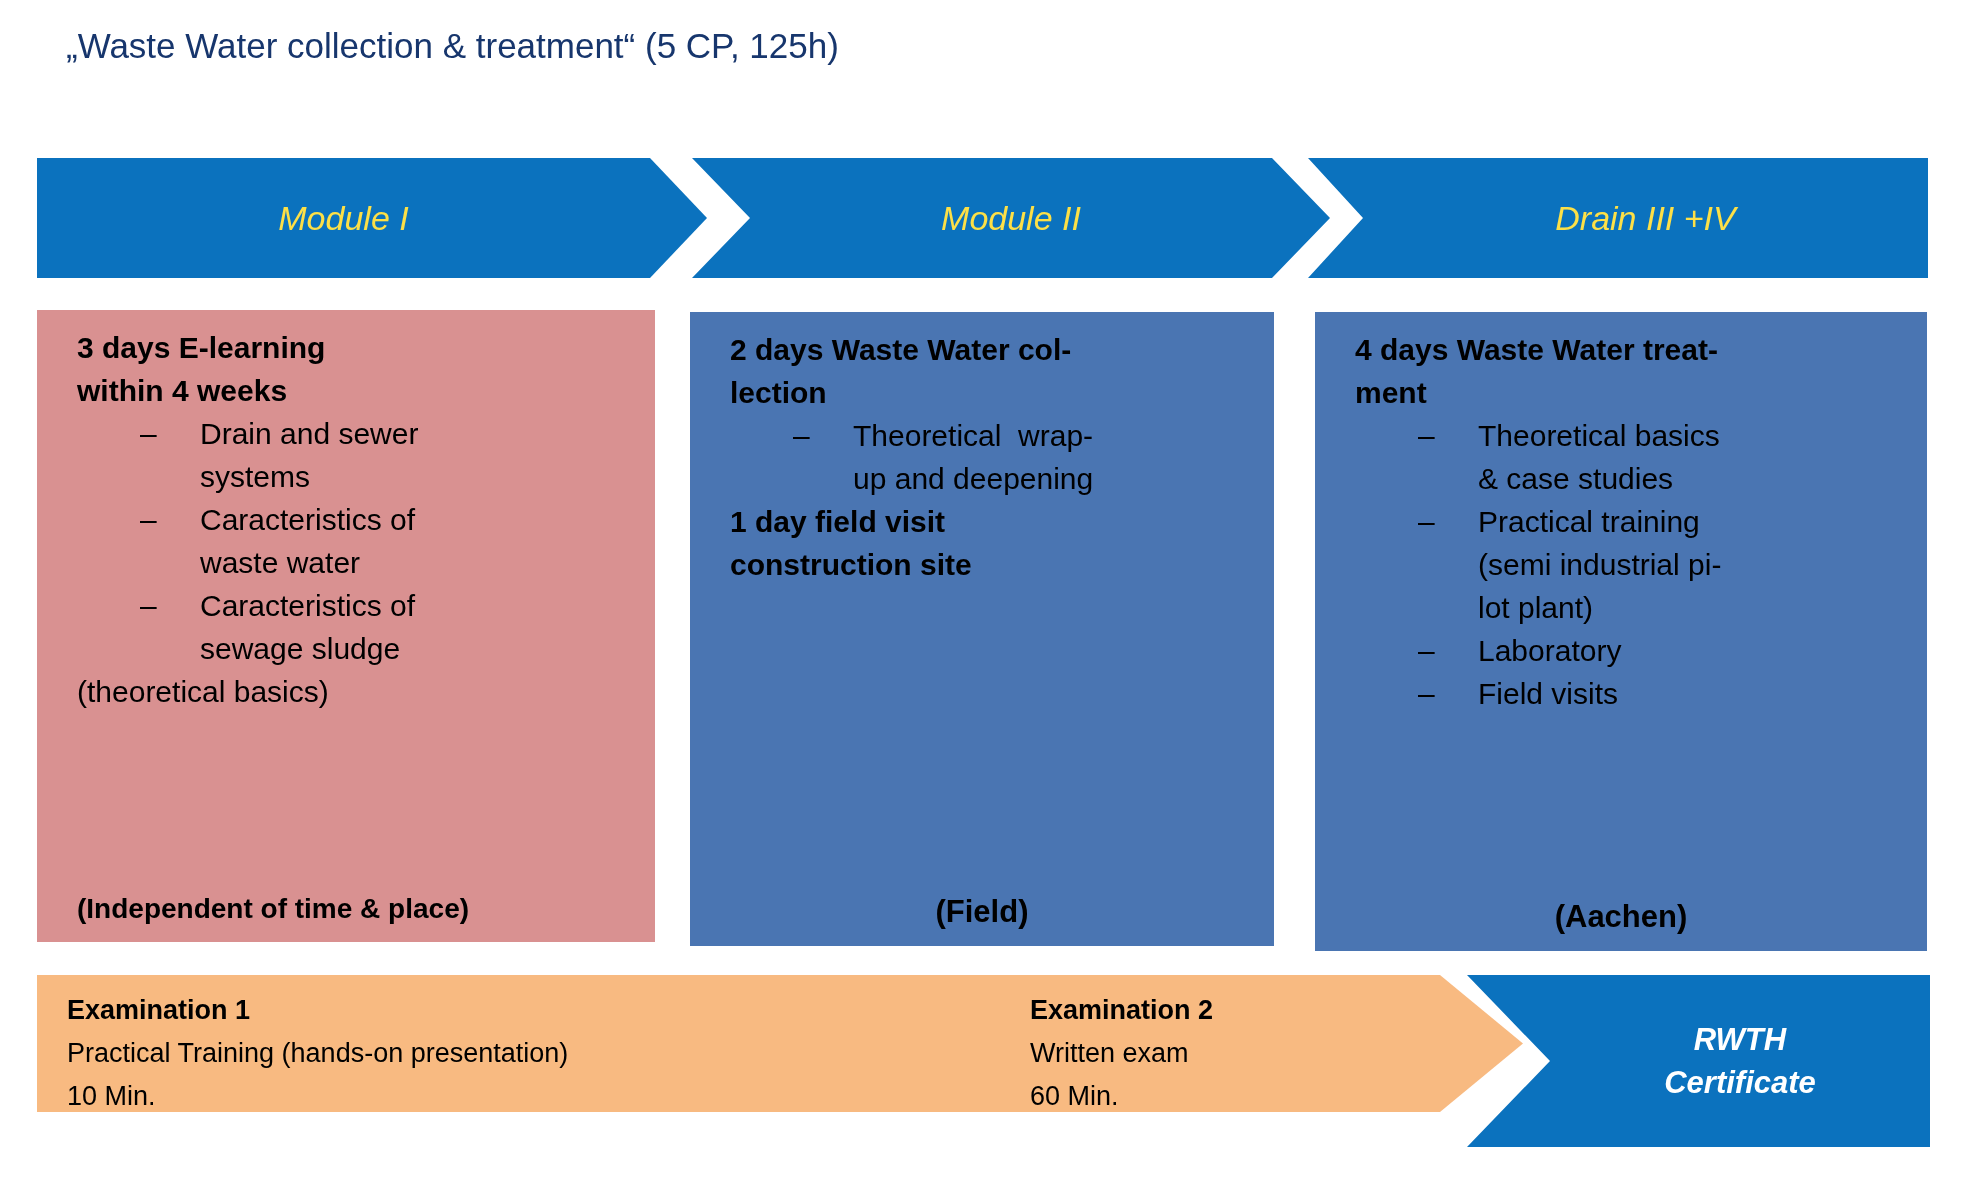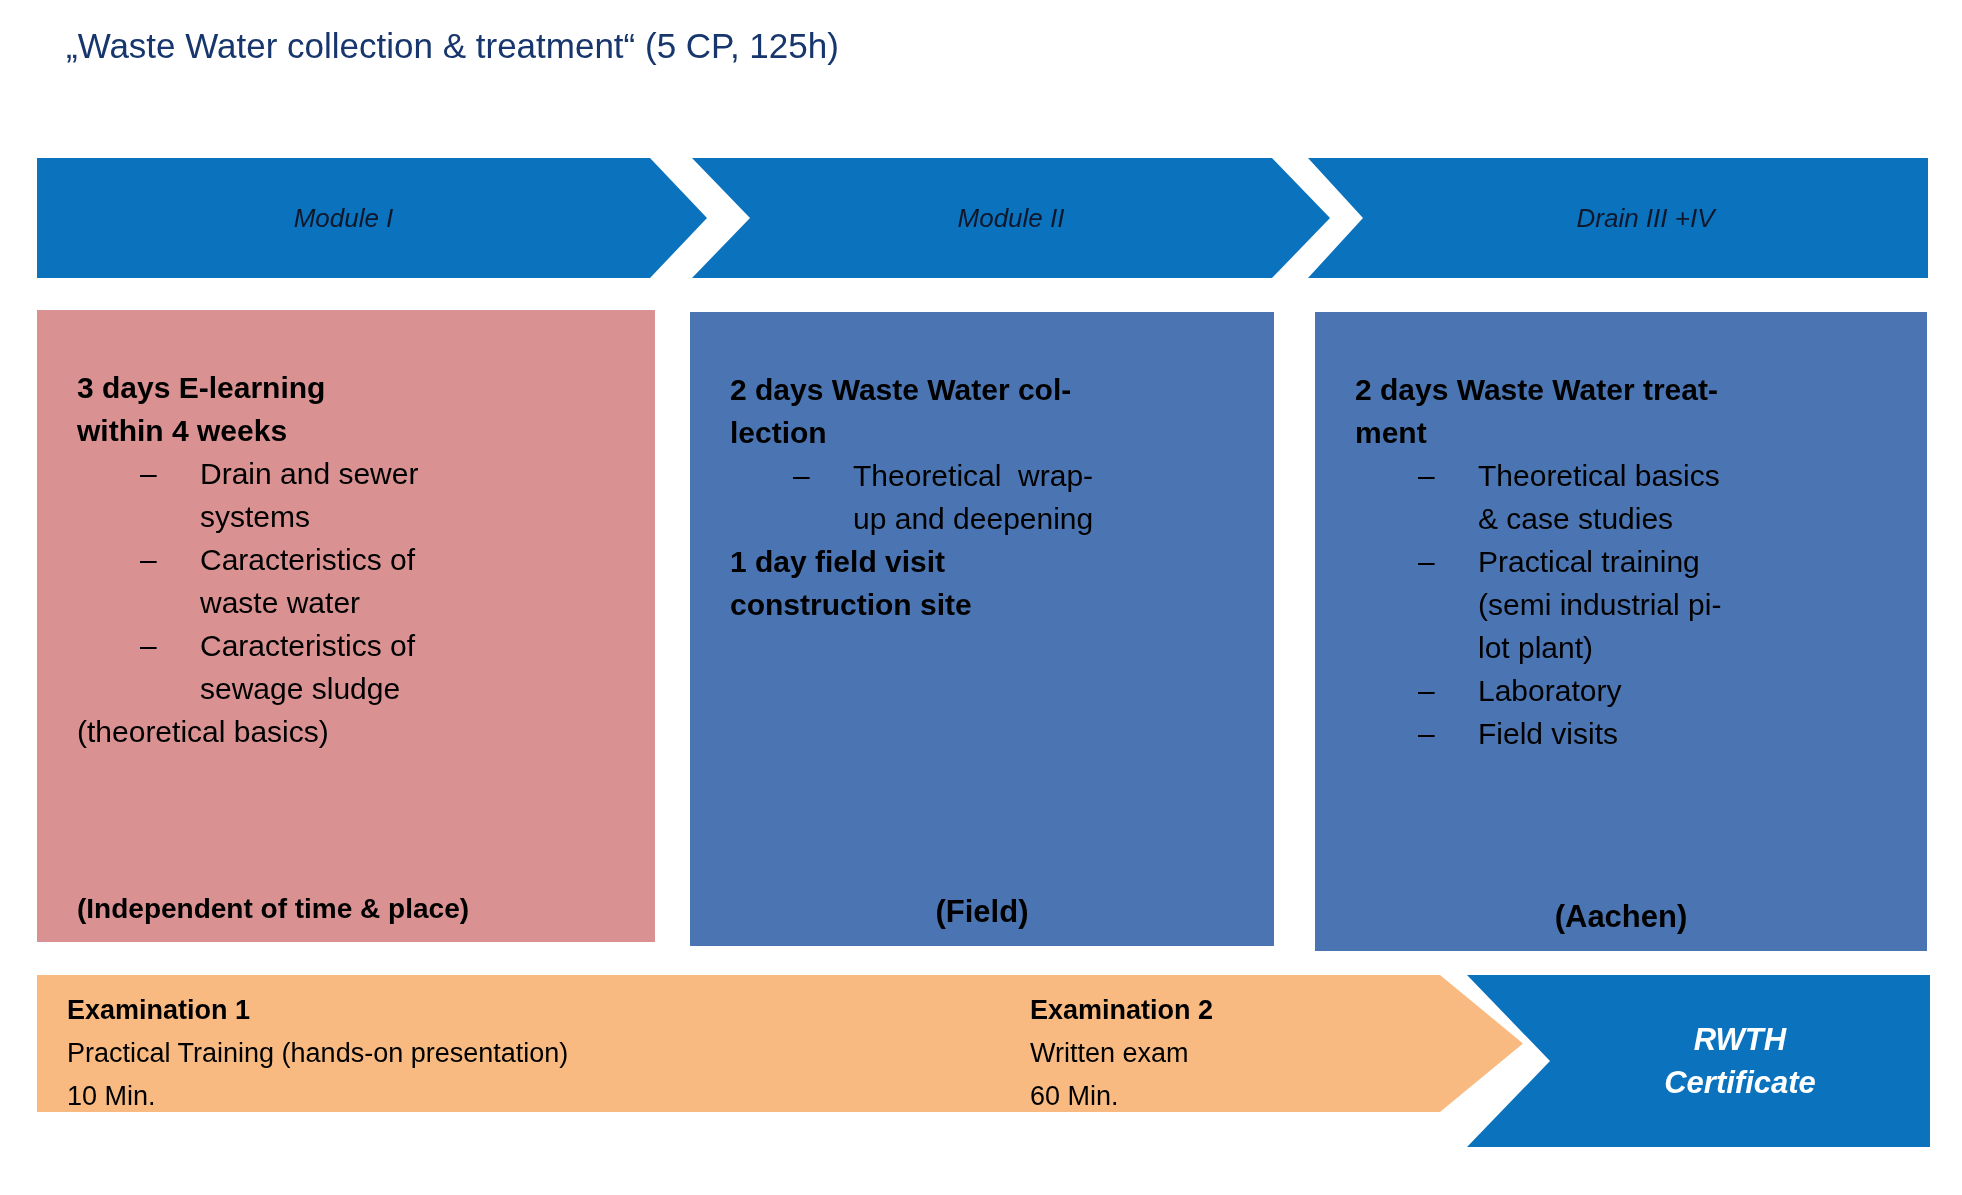--- a/index.html
+++ b/index.html
@@ -12,35 +12,35 @@
   .title{
     position:absolute;left:66px;top:26px;font-size:35px;font-weight:normal;
     color:var(--title_navy);letter-spacing:0;
   }
   
   .arrow{
     position:absolute;top:158px;height:120px;background:var(--arrow_blue);
     display:flex;align-items:center;justify-content:center;
   }
   .arrow .mod-label{
-    color:#0f172a;font-style:italic;font-size:26px;line-height:1;
+    color:#fde047;font-style:italic;font-size:34px;line-height:1;
   }
   .arrow1{left:37px;width:670px;
     clip-path:polygon(0 0,613px 0,670px 50%,613px 100%,0 100%);
     padding-right:57px;box-sizing:border-box;}
   .arrow2{left:692px;width:638px;
     clip-path:polygon(0 0,580px 0,638px 50%,580px 100%,0 100%,58px 50%);
     padding-left:40px;padding-right:40px;box-sizing:border-box;}
   .arrow3{left:1308px;width:620px;
     clip-path:polygon(0 0,100% 0,100% 100%,0 100%,55px 50%);
     padding-left:55px;box-sizing:border-box;}
   
   .box{
     position:absolute;box-sizing:border-box;
-    padding:56px 26px 0 40px;font-size:30px;line-height:43px;
+    padding:16px 26px 0 40px;font-size:30px;line-height:43px;
   }
   .box1{left:37px;top:310px;width:618px;height:632px;background:var(--box_pink);}
   .box2{left:690px;top:312px;width:584px;height:634px;background:var(--box_blue);}
   .box3{left:1315px;top:312px;width:612px;height:639px;background:var(--box_blue);}
   .box .heading{font-weight:bold;}
   .bullet{display:flex;padding-left:63px;}
   .bullet .dash{width:60px;flex:0 0 60px;}
   .bullet .btext{flex:1;}
   .note{font-weight:normal;}
   .footer-left{
@@ -120,21 +120,21 @@
       <span class="dash">–</span>
       <span class="btext pre">Theoretical  wrap-
 up and deepening</span>
     </div>
     <div class="heading pre">1 day field visit
 construction site</div>
     <div class="footer-center">(Field)</div>
   </div>
 
   <div class="box box3">
-    <div class="heading pre">2 days Waste Water treat-
+    <div class="heading pre">4 days Waste Water treat-
 ment</div>
     <div class="bullet">
       <span class="dash">–</span>
       <span class="btext pre">Theoretical basics
 &amp; case studies</span>
     </div>
     <div class="bullet">
       <span class="dash">–</span>
       <span class="btext pre">Practical training
 (semi industrial pi-

